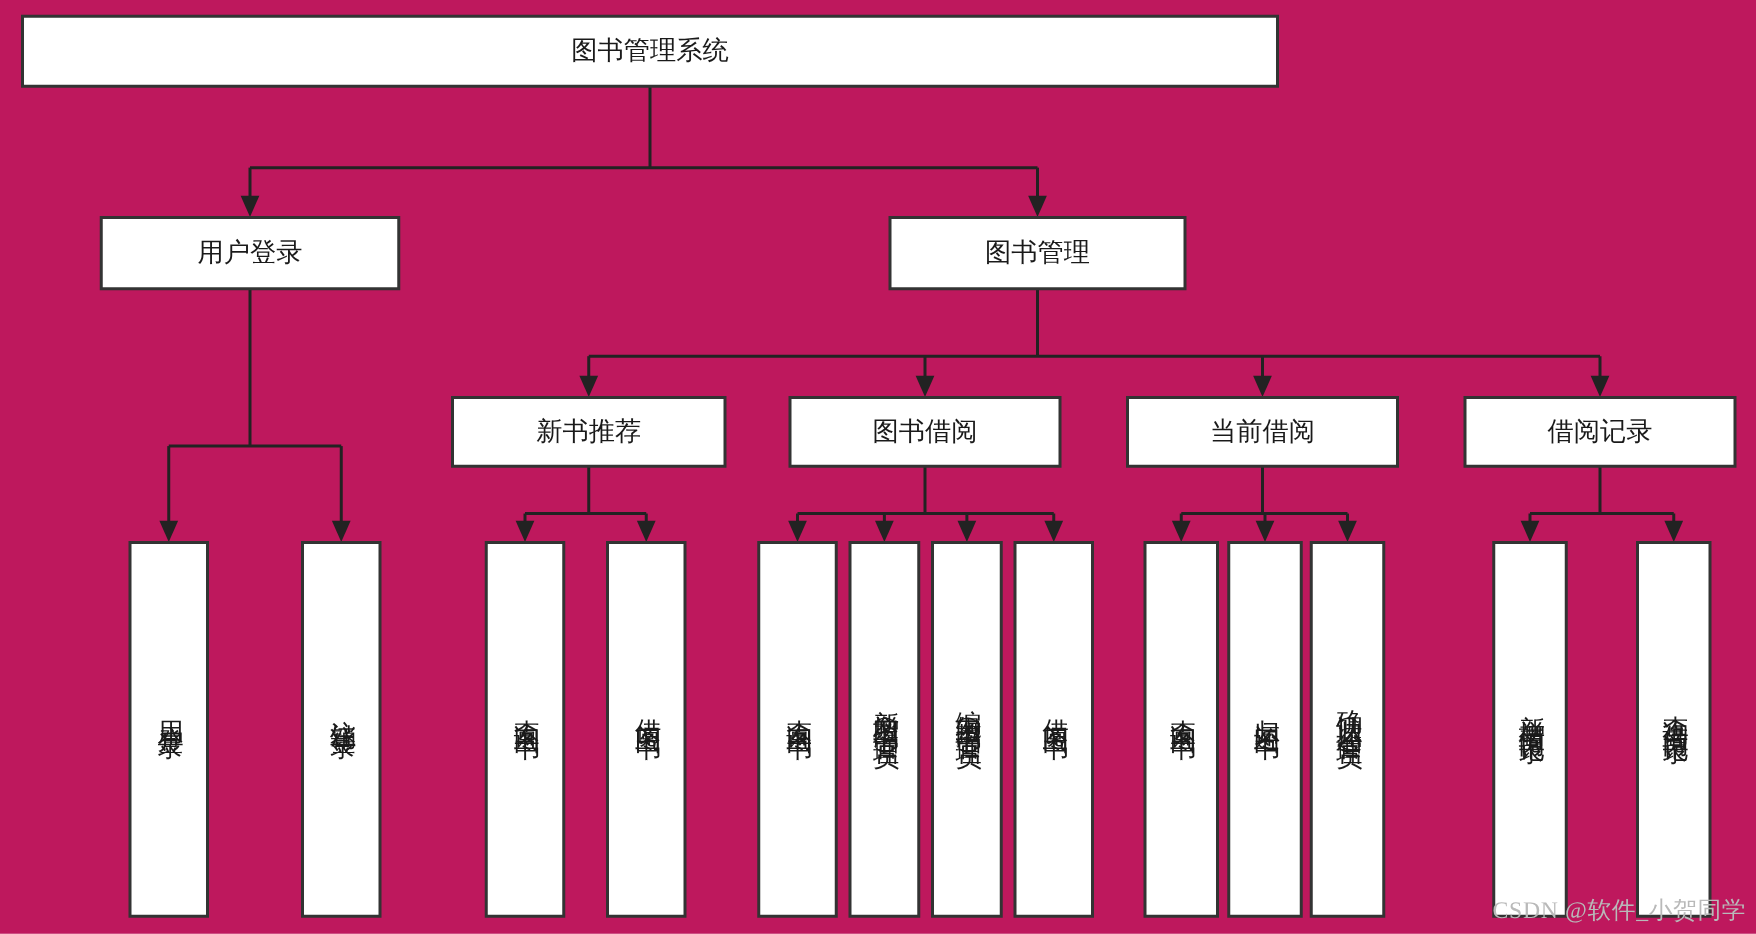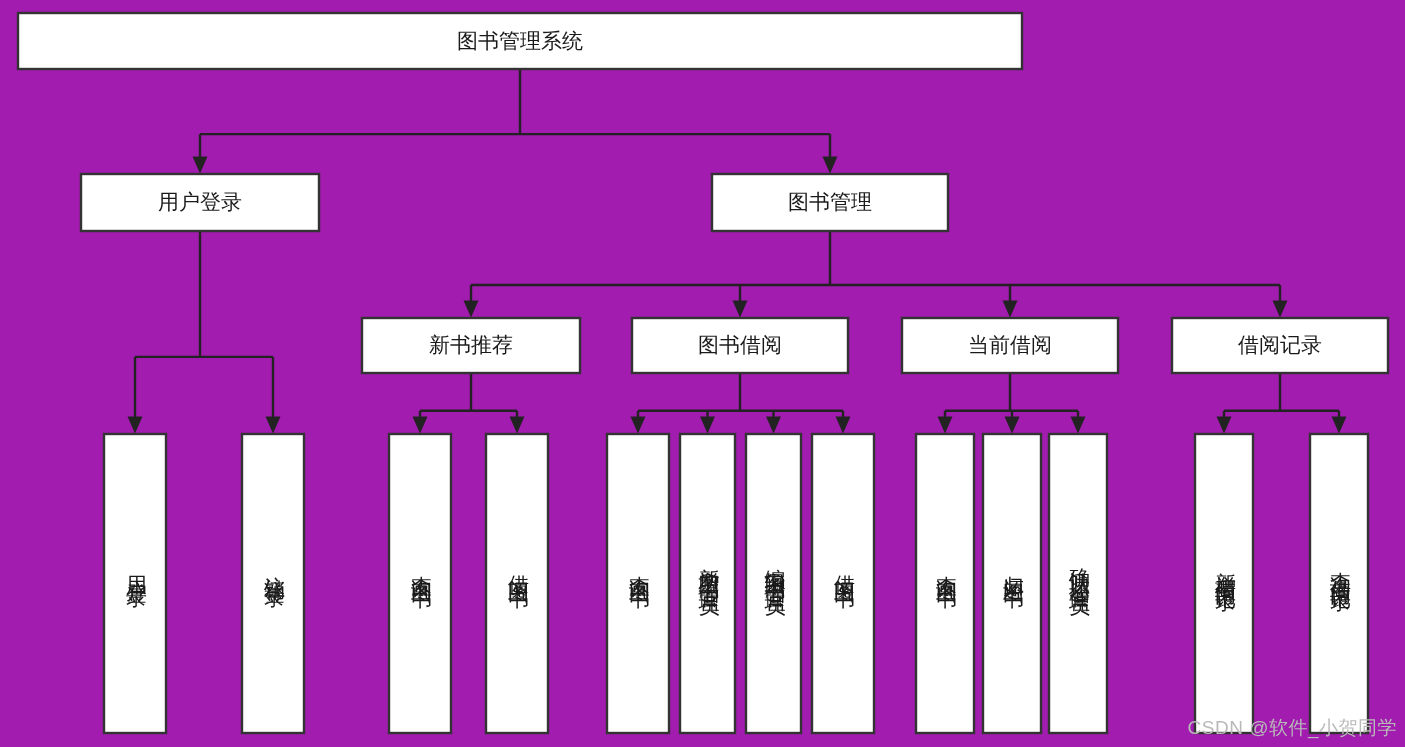--- a/index.html
+++ b/index.html
@@ -10,21 +10,21 @@
   body {
     width: 1405px;
     height: 747px;
     font-family: "Liberation Sans", "DejaVu Sans", sans-serif;
     overflow: hidden;
   }
   #diagram-root {
     position: relative;
     width: 1405px;
     height: 747px;
-    background: #a21caf;
+    background: #be185d;
   }
   svg.diagram-svg {
     position: absolute;
     left: 0;
     top: 0;
     width: 1405px;
     height: 747px;
   }
   .node-box {
     fill: #ffffff;
@@ -54,21 +54,21 @@
     fill: #1a1a1a;
     writing-mode: vertical-rl;
     text-orientation: upright;
     letter-spacing: 4px;
     dominant-baseline: middle;
   }
   .watermark-text {
     position: absolute;
     right: 8px;
     bottom: 6px;
-    font-family: Liberation Sans, sans-serif;
+    font-family: Liberation Serif, serif;
     font-size: 19px;
     color: #b9b9b9;
     white-space: nowrap;
     letter-spacing: 0.5px;
     text-align: right;
   }
 </style>
 </head>
 <body>
 

